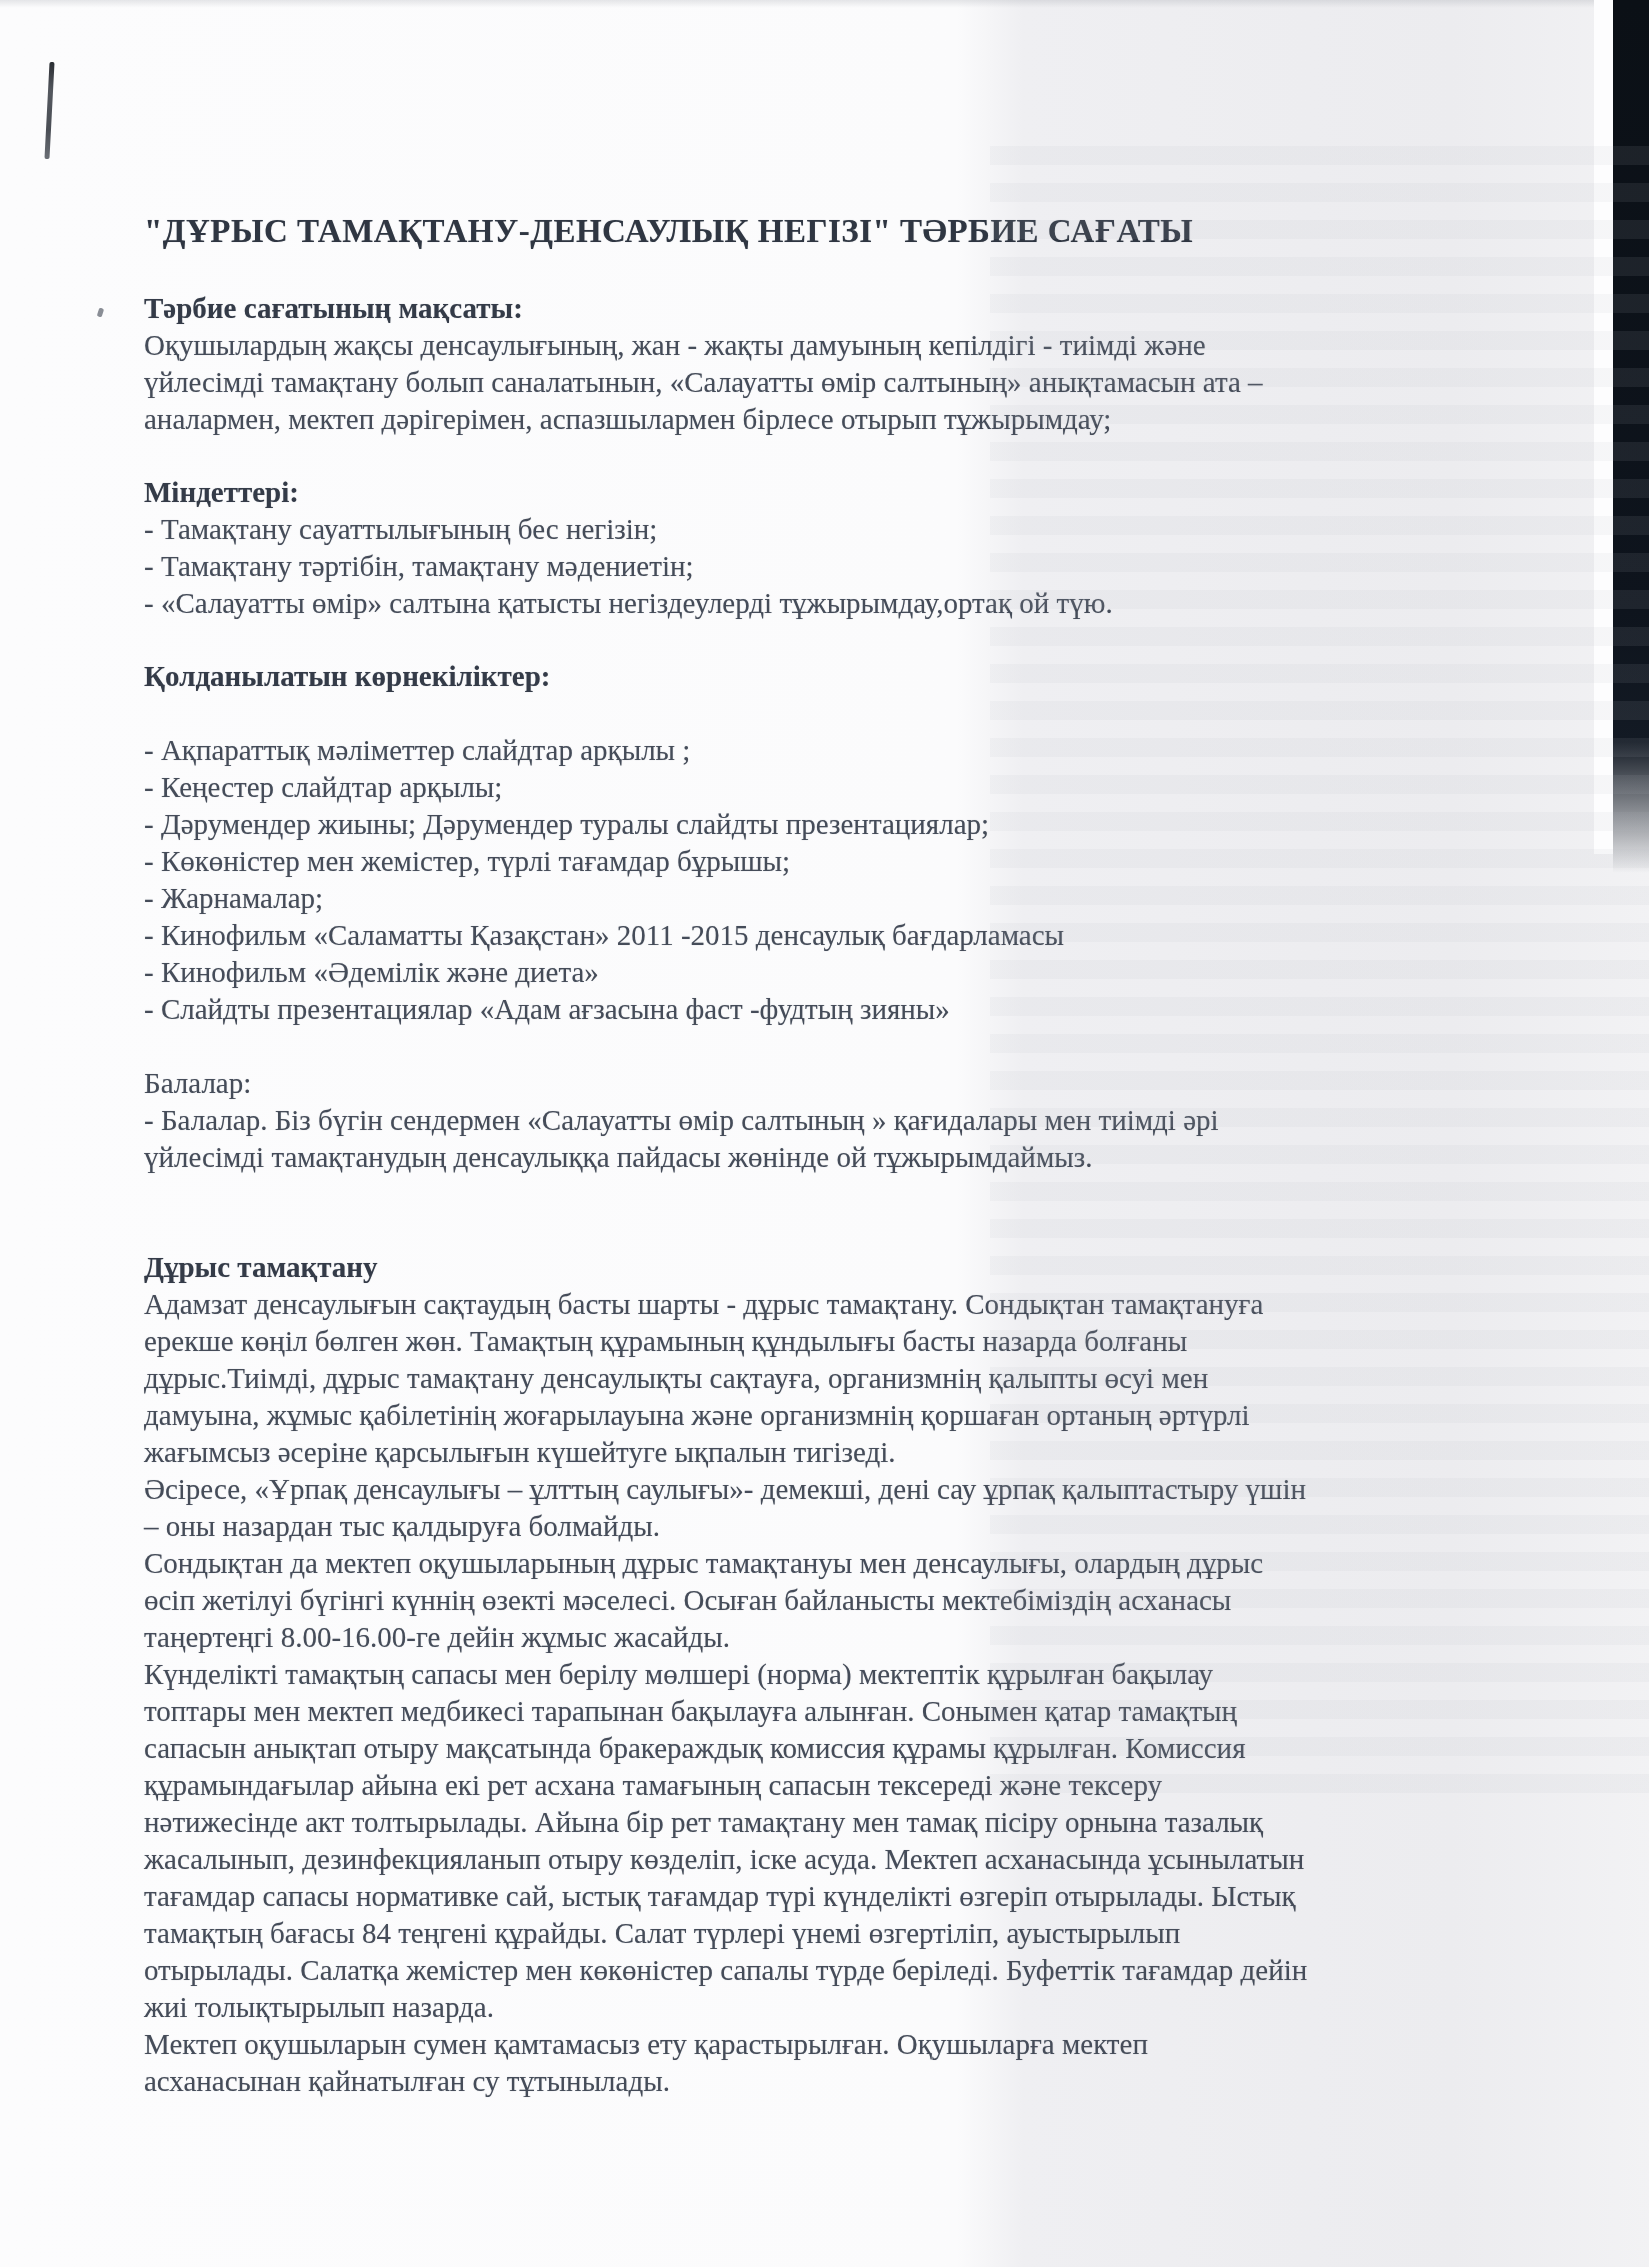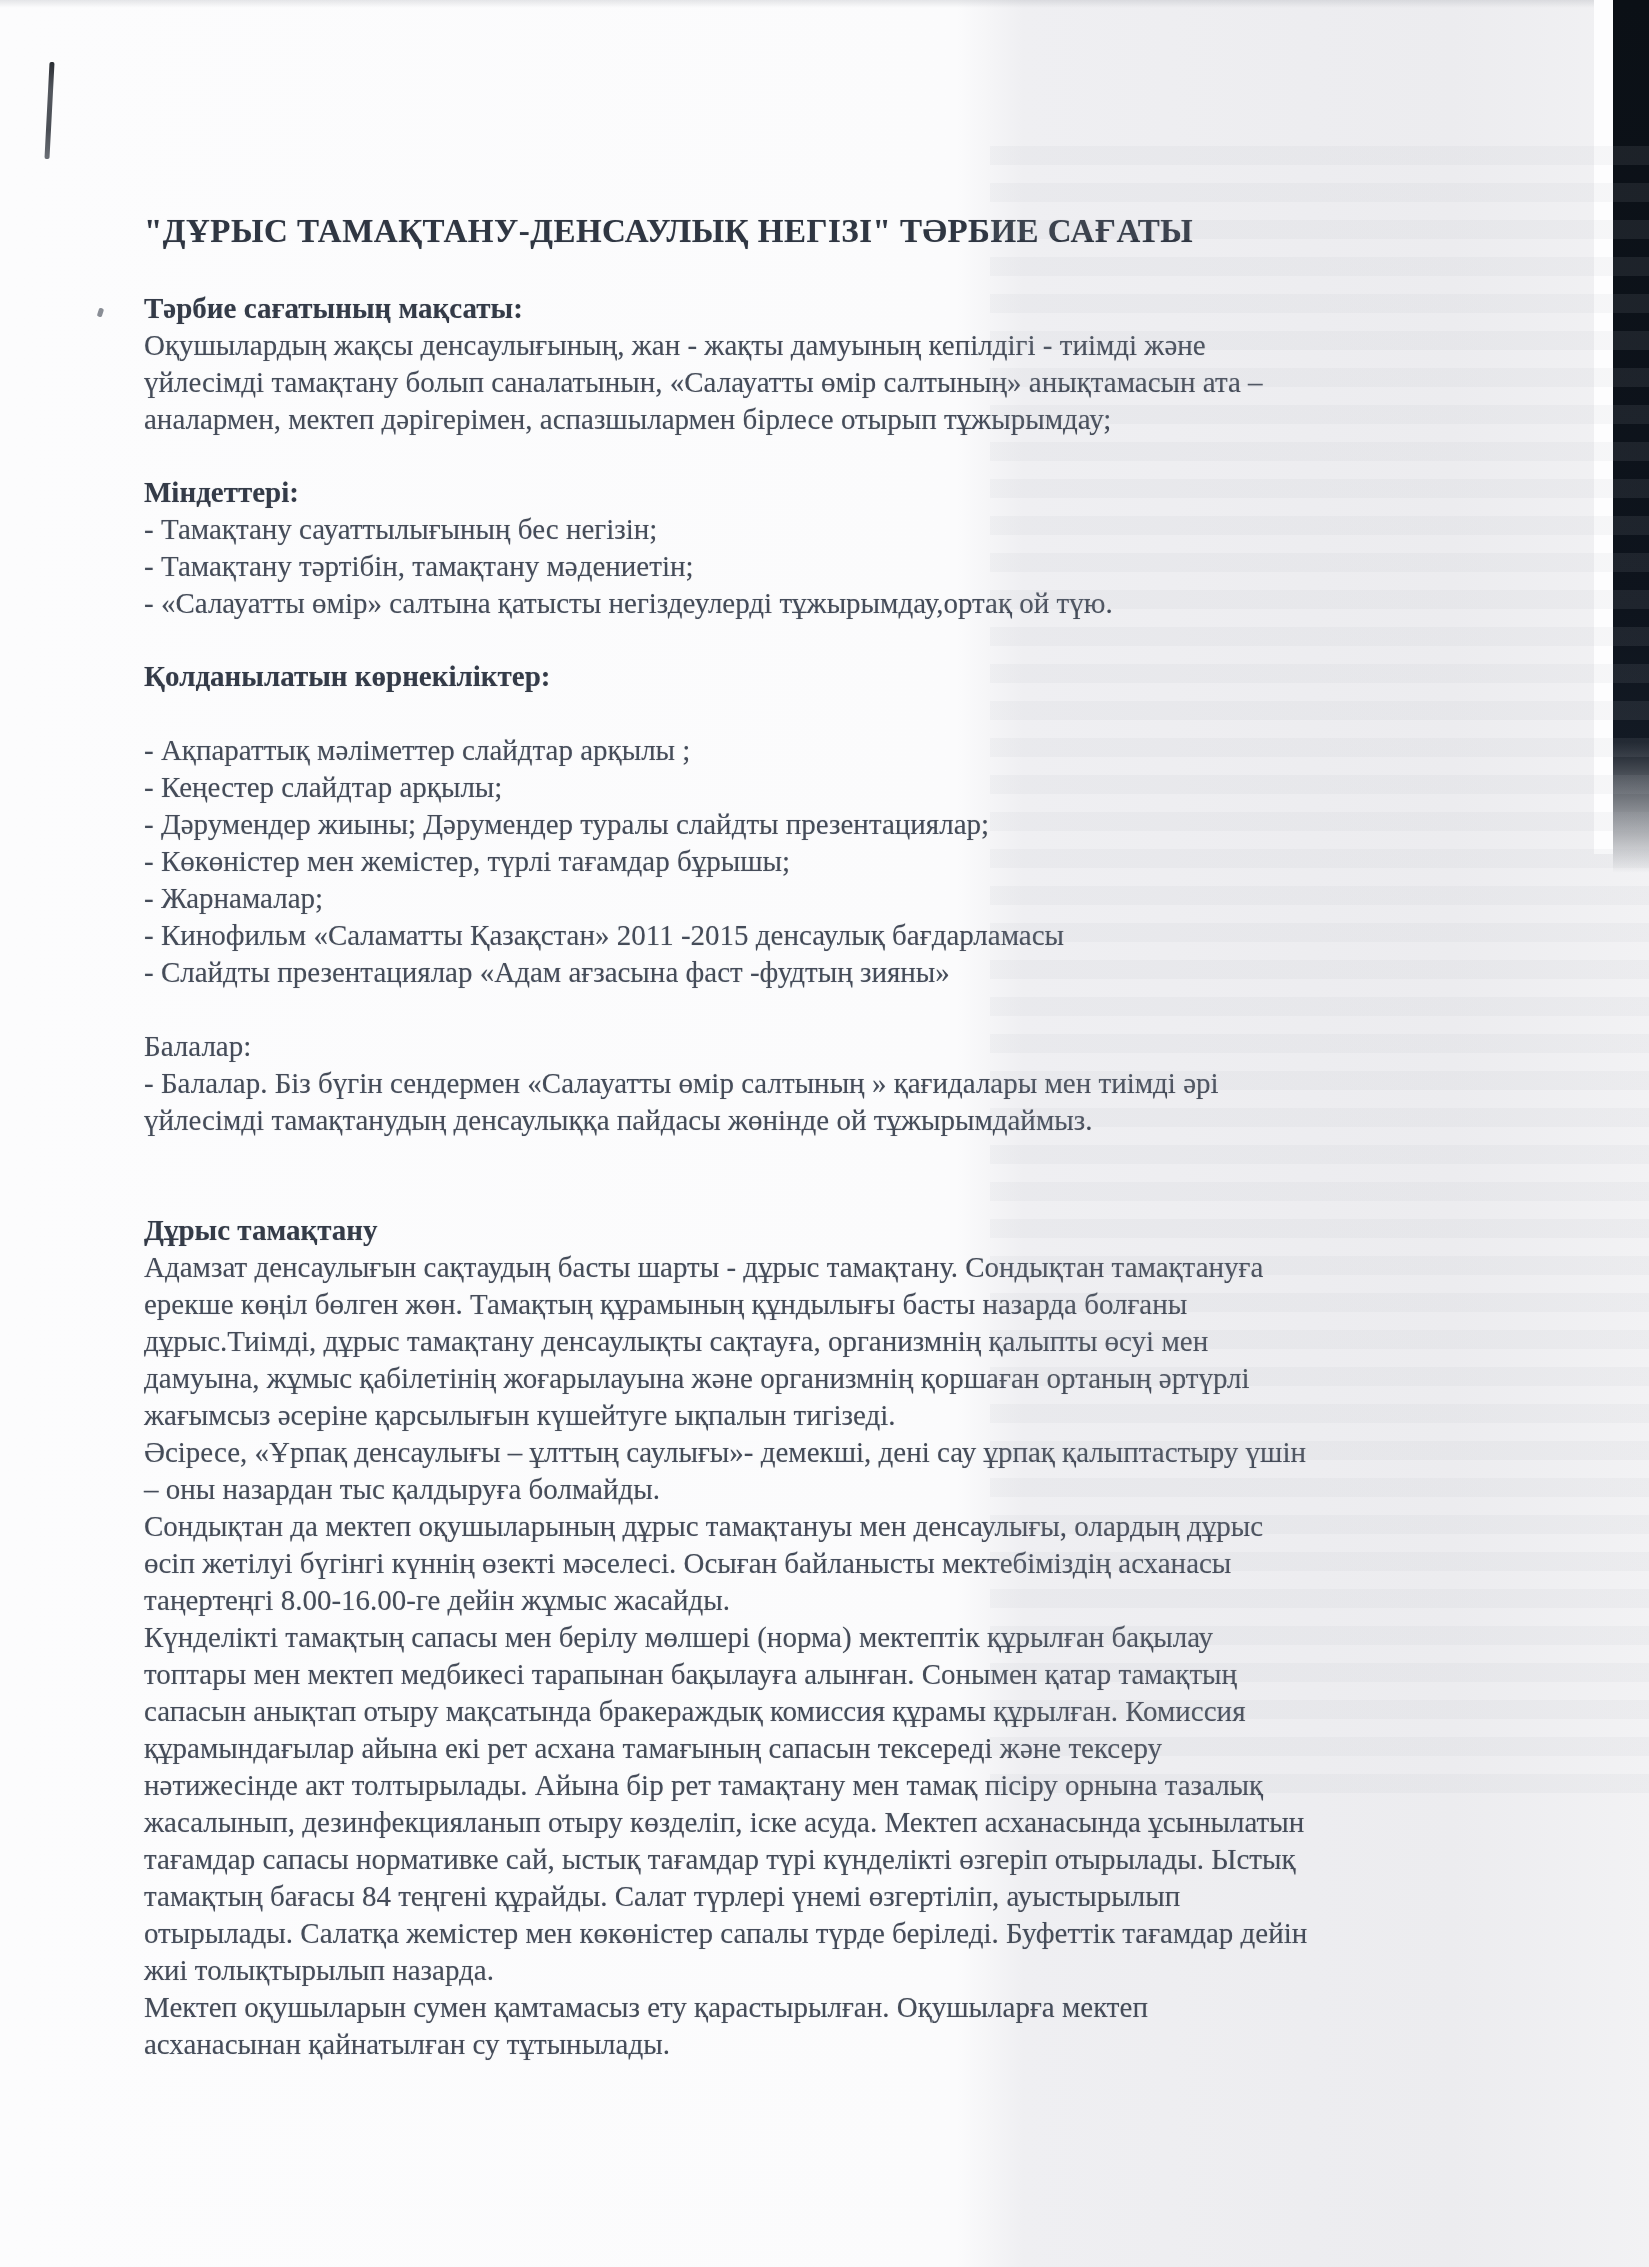--- a/index.html
+++ b/index.html
@@ -130,20 +130,21 @@
 
     <div class="line bold">Қолданылатын көрнекіліктер:</div>
     <div class="spacer"></div>
     <div>
         <div class="line">- Ақпараттық мәліметтер слайдтар арқылы ;</div>
         <div class="line">- Кеңестер слайдтар арқылы;</div>
         <div class="line">- Дәрумендер жиыны; Дәрумендер туралы слайдты презентациялар;</div>
         <div class="line">- Көкөністер мен жемістер, түрлі тағамдар бұрышы;</div>
         <div class="line">- Жарнамалар;</div>
         <div class="line">- Кинофильм «Саламатты Қазақстан» 2011 -2015 денсаулық бағдарламасы</div>
+        <div class="line">- Кинофильм «Әдемілік және диета»</div>
         <div class="line">- Слайдты презентациялар «Адам ағзасына фаст -фудтың зияны»</div>
       </div>
 
     <div class="spacer"></div>
     <div class="line">Балалар:</div>
     <div>
         <div class="line">- Балалар. Біз бүгін сендермен «Салауатты өмір салтының » қағидалары мен тиімді әрі</div>
         <div class="line">үйлесімді тамақтанудың денсаулыққа пайдасы жөнінде ой тұжырымдаймыз.</div>
       </div>
 

